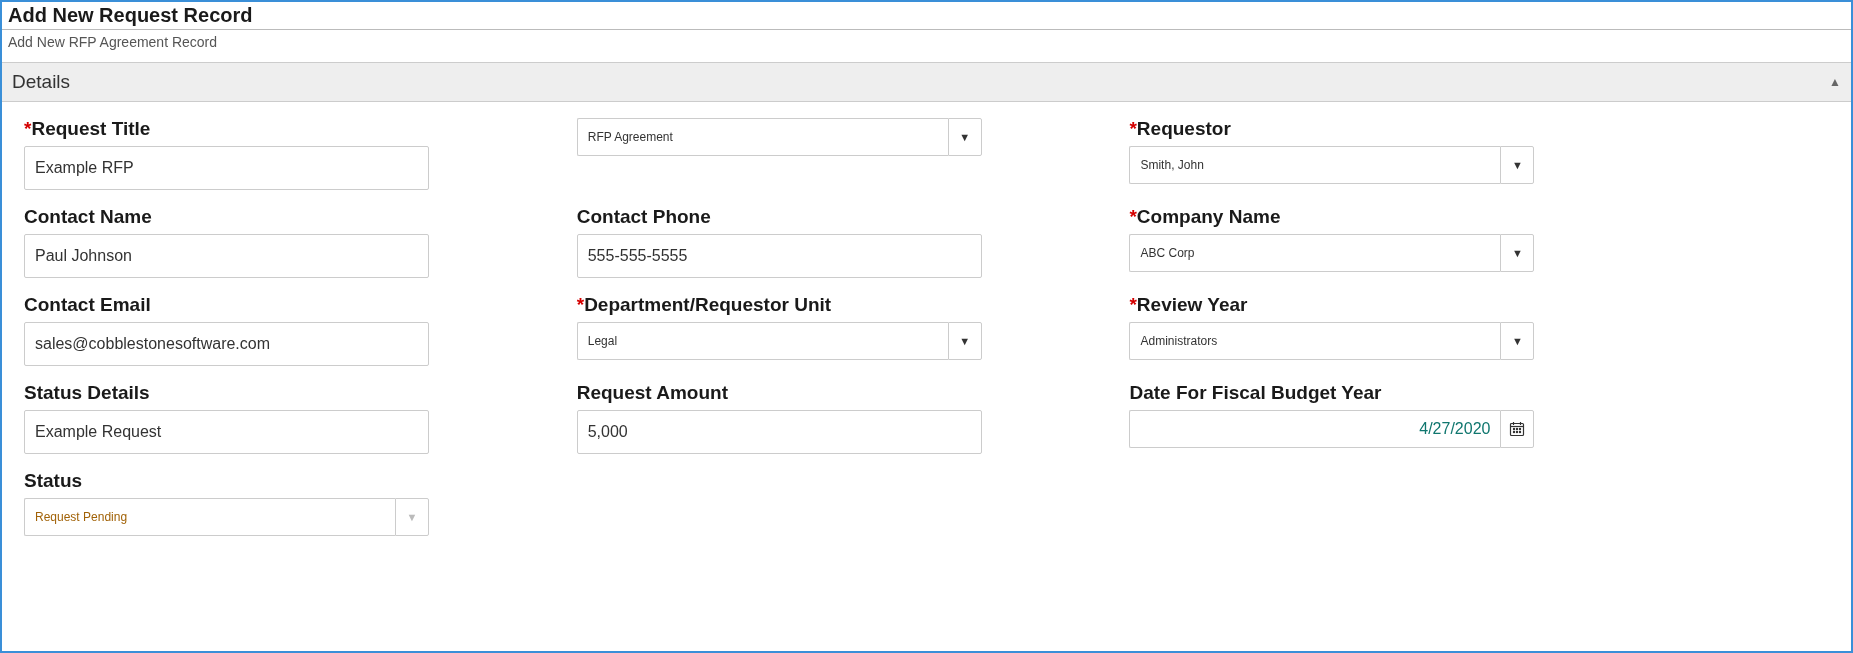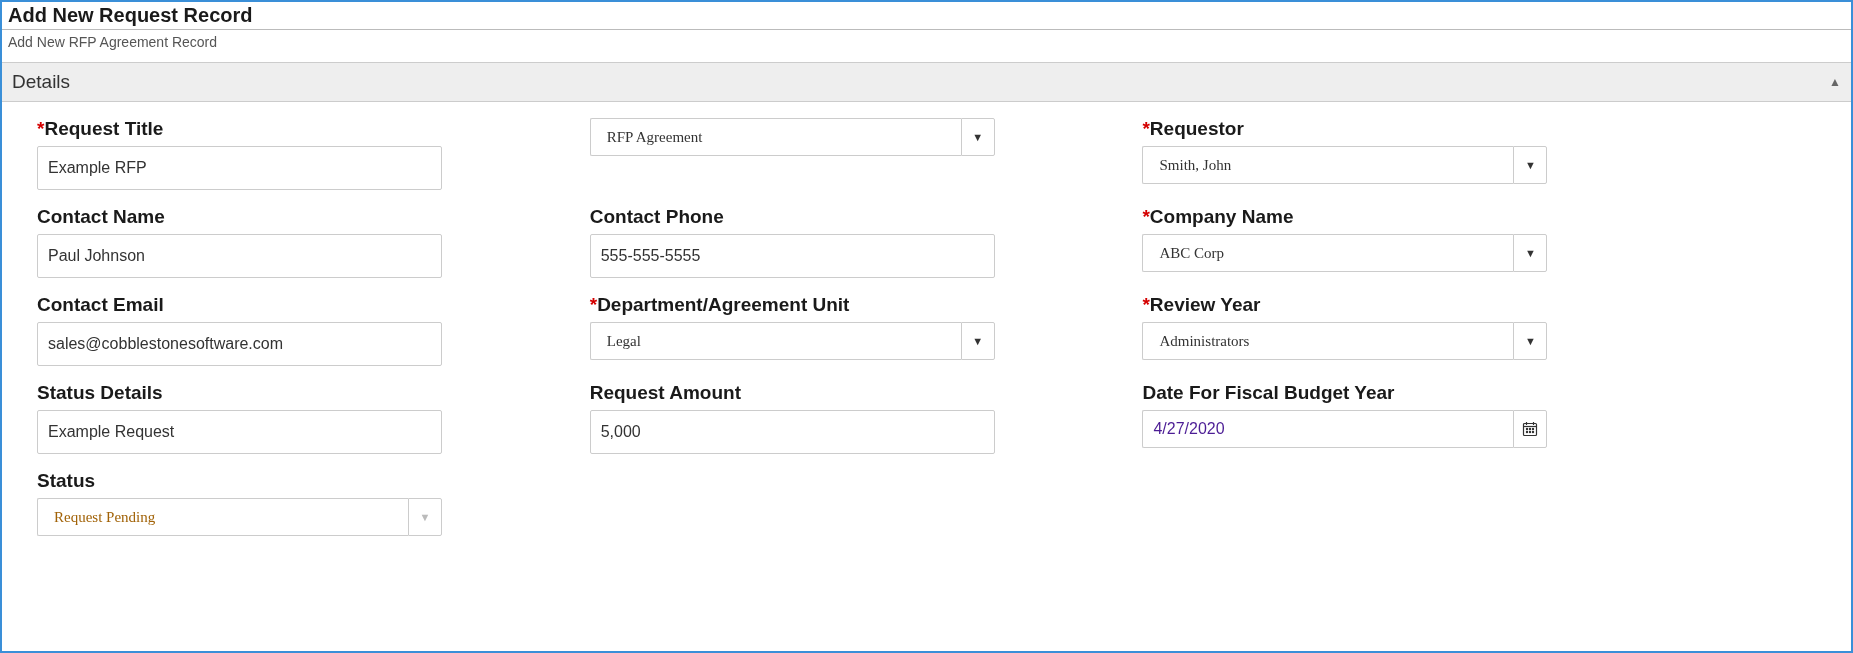--- a/index.html
+++ b/index.html
@@ -46,21 +46,20 @@
   .form-grid {
     display: grid;
     grid-template-columns: 1fr 1fr 1fr 0.3fr;
     column-gap: 30px;
     row-gap: 16px;
     padding: 16px 12px 12px 22px;
   }
   .field {
     display: flex;
     flex-direction: column;
-    margin-left: 13px;
   }
   .field-label {
     font-size: 19px;
     font-weight: bold;
     color: #1a1a1a;
     margin-bottom: 6px;
   }
   .req { color: #d40000; font-weight: bold; }
   .text-input {
     height: 44px;
@@ -78,24 +77,24 @@
     display: flex;
     width: 100%;
     max-width: 405px;
   }
   .combo-input {
     flex: 1;
     height: 38px;
     border: 1px solid #ccc;
     border-right: none;
     border-radius: 2px 0 0 2px;
-    padding: 0 16px;
-    font-size: 15px;
-    color: #333;
-    font-family: Liberation Serif, serif;
+    padding: 0 10px;
+    font-size: 12px;
+    color: #333;
+    font-family: Liberation Sans, sans-serif;
     background: #fff;
   }
   .combo-btn {
     width: 34px;
     height: 38px;
     border: 1px solid #ccc;
     border-radius: 0 2px 2px 0;
     background: #fff;
     display: flex;
     align-items: center;
@@ -112,23 +111,24 @@
     max-width: 405px;
   }
   .date-input {
     flex: 1;
     height: 38px;
     border: 1px solid #ccc;
     border-right: none;
     border-radius: 2px 0 0 2px;
     padding: 0 10px;
     font-size: 16px;
-    color: #4c1d95;
+    color: #0f766e;
     font-family: inherit;
     background: #fff;
+    text-align: right;
   }
   .date-btn {
     width: 34px;
     height: 38px;
     border: 1px solid #ccc;
     border-radius: 0 2px 2px 0;
     background: #fff;
     display: flex;
     align-items: center;
     justify-content: center;
@@ -196,21 +196,21 @@
     </div>
   </div>
   <div></div>
 
   <div class="field">
     <div class="field-label">Contact Email</div>
     <input class="text-input" value="sales@cobblestonesoftware.com" style="">
   </div>
 
   <div class="field">
-    <div class="field-label"><span class="req">*</span><span>Department/Agreement Unit</span></div>
+    <div class="field-label"><span class="req">*</span><span>Department/Requestor Unit</span></div>
     <div class="combo-wrap">
       <input class="combo-input" value="Legal" style="">
       <div class="combo-btn">
           <span>▼</span>
         </div>
     </div>
   </div>
 
   <div class="field">
     <div class="field-label"><span class="req">*</span><span>Review Year</span></div>

